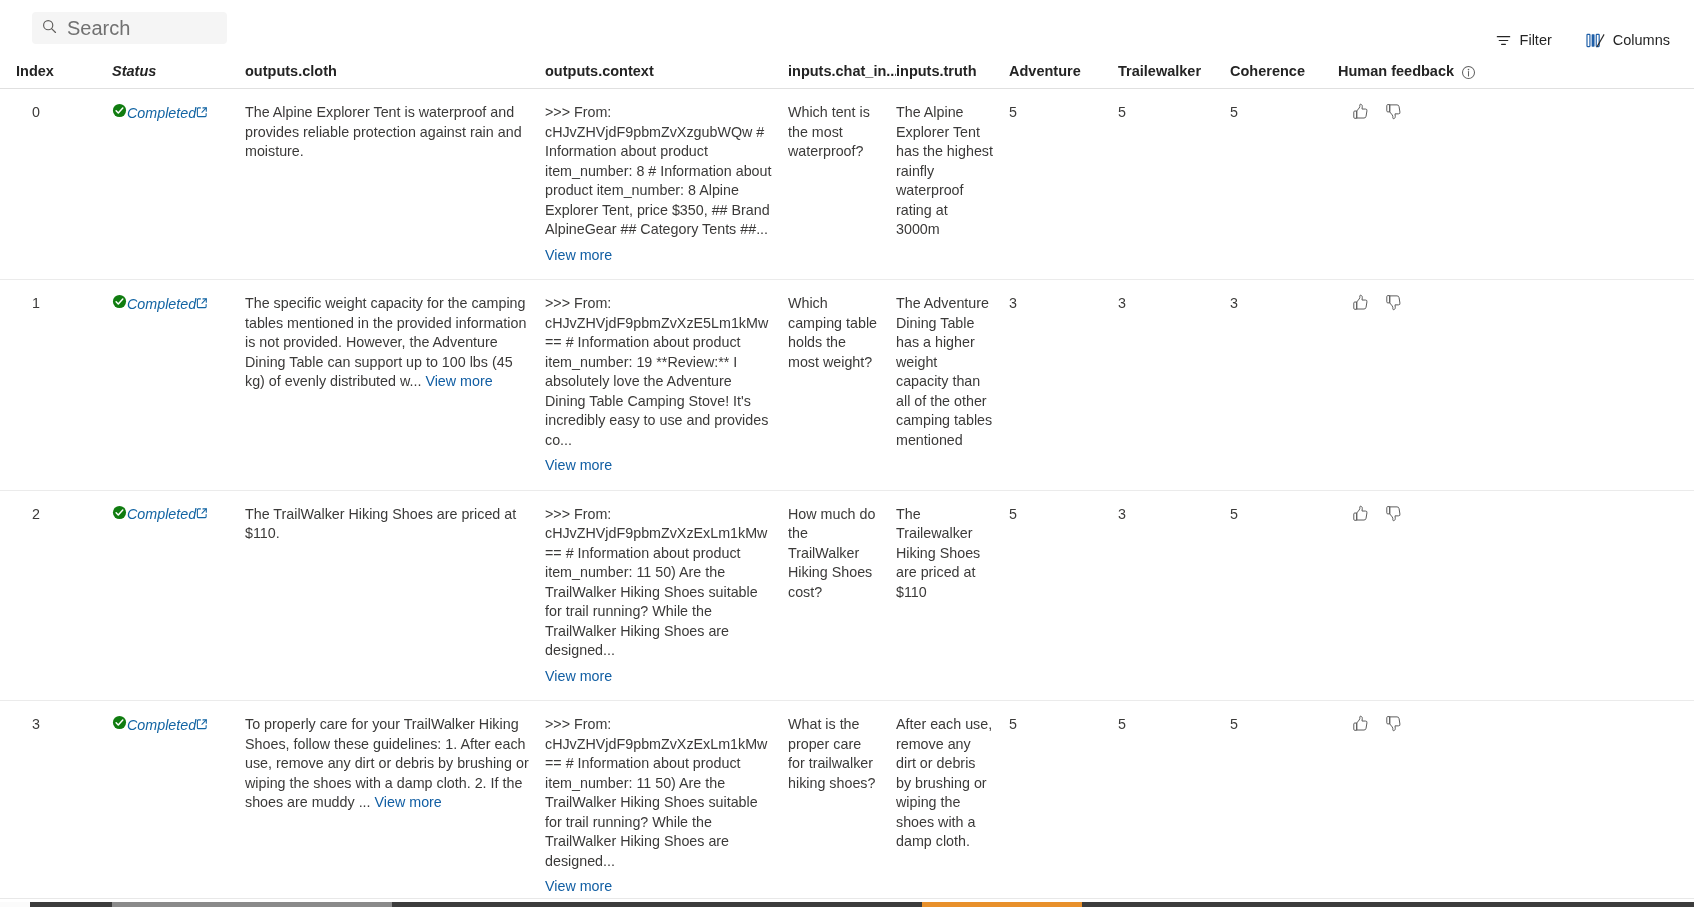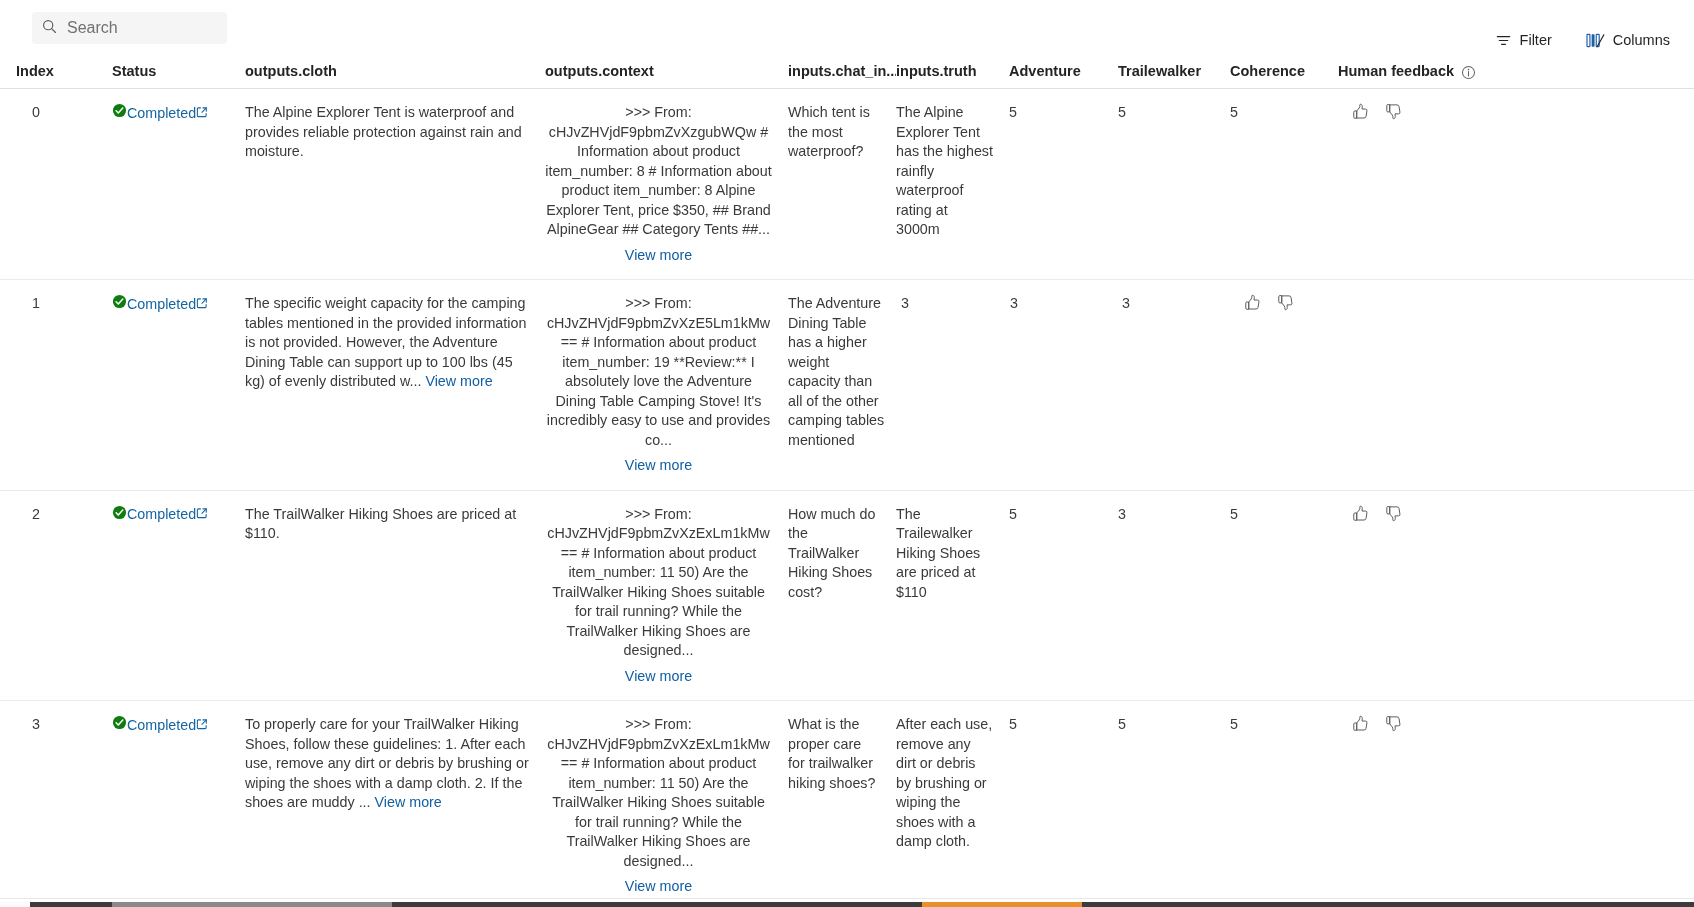--- a/index.html
+++ b/index.html
@@ -29,21 +29,21 @@
     background: #f5f5f5;
     border-radius: 4px;
     padding: 0 10px;
   }
   .search-box .mag { flex: 0 0 auto; display: block; }
   .search-input {
     border: none;
     outline: none;
     background: transparent;
     font-family: "Liberation Sans", sans-serif;
-    font-size: 16px;
+    font-size: 20px;
     color: #242424;
     width: 100%;
     padding: 0;
   }
   .search-input::placeholder { color: #717171; }
 
   .toolbar-right {
     position: absolute;
     right: 18px;
     top: 0;
@@ -94,42 +94,42 @@
 
   .cell {
     font-size: 14.3px;
     line-height: 19.5px;
     color: #3b3a39;
     padding: 14px 16px 14px 0;
   }
 
   
   .c-index   { width: 112px; padding-left: 32px; }
-  .c-status  { width: 133px; }
+  .c-status  { width: 133px; font-style: italic; }
   .c-answer  { width: 300px; }
   .c-context { width: 243px; }
   .c-chatin  { width: 108px; }
   .c-truth   { width: 113px; }
   .c-rel     { width: 109px; }
   .c-ground  { width: 112px; }
   .c-coh     { width: 108px; }
   .c-hf      { width: 200px; }
 
   .head-row .c-index { padding-left: 16px; }
   .status-label { color: #1264a3; }
   .status-link { display:flex; align-items:center; cursor:pointer; text-decoration:none; }
 
   .view-more {
     color: #115ea3;
     cursor: pointer;
     white-space: nowrap;
   }
   .vm-block { display: block; margin-top: 6px; }
 
-  .ctx { word-break: break-word; text-align: center; }
+  .ctx { word-break: break-word; }
 
   .hf-icons { display: flex; align-items: center; gap: 16px; padding-left: 14px; }
   .hf-icons .ic { cursor: pointer; line-height: 0; }
 
   .info-ic { line-height: 0; display:inline-flex; }
 
   
   .bottom-strip {
     position: absolute;
     left: 0;
@@ -256,20 +256,21 @@
             <span class="status-label">Completed</span>
             <span class="ext"><svg width="12" height="12" viewBox="0 0 14 14">
                 <path d="M5.2 2.2 H2.6 a1 1 0 0 0 -1 1 V11.4 a1 1 0 0 0 1 1 H10.8 a1 1 0 0 0 1 -1 V8.8" fill="none" stroke="#1264a3" stroke-width="1.25" stroke-linecap="round"></path>
                 <path d="M8.1 2.2 H12.0 V6.1" fill="none" stroke="#1264a3" stroke-width="1.25" stroke-linecap="round" stroke-linejoin="round"></path>
                 <line x1="12.0" y1="2.2" x2="6.9" y2="7.3" stroke="#1264a3" stroke-width="1.25" stroke-linecap="round"></line>
               </svg></span>
           </span>
         </div>
         <div class="cell c-answer">The specific weight capacity for the camping tables mentioned in the provided information is not provided. However, the Adventure Dining Table can support up to 100 lbs (45 kg) of evenly distributed w... <span class="view-more">View more</span></div>
         <div class="cell c-context ctx">&gt;&gt;&gt; From: cHJvZHVjdF9pbmZvXzE5Lm1kMw== # Information about product item_number: 19 **Review:** I absolutely love the Adventure Dining Table Camping Stove! It's incredibly easy to use and provides co...<span class="view-more vm-block">View more</span></div>
+        <div class="cell c-chatin">Which camping table holds the most weight?</div>
         <div class="cell c-truth">The Adventure Dining Table has a higher weight capacity than all of the other camping tables mentioned</div>
         <div class="cell c-rel">3</div>
         <div class="cell c-ground">3</div>
         <div class="cell c-coh">3</div>
         <div class="cell c-hf">
           <div class="hf-icons">
             <span class="ic"><svg width="17" height="17" viewBox="0 0 18 18">
                 <path d="M5.0 16.2 H3.0 a1.1 1.1 0 0 1 -1.1 -1.1 V9.6 a1.1 1.1 0 0 1 1.1 -1.1 H5.0 Z" fill="none" stroke="#5b5b5b" stroke-width="1.05" stroke-linejoin="round"></path>
                 <path d="M5.0 8.5 L7.6 5.3 C8.3 4.4 8.5 3.3 8.3 2.2 C8.2 1.6 8.6 1.2 9.2 1.3 C10.3 1.5 11.0 2.5 10.9 3.6 L10.6 6.4 H14.2 a1.6 1.6 0 0 1 1.6 1.9 L14.9 14.0 a2.2 2.2 0 0 1 -2.2 1.9 H5.0 Z" fill="none" stroke="#5b5b5b" stroke-width="1.05" stroke-linejoin="round"></path>
               </svg></span>

